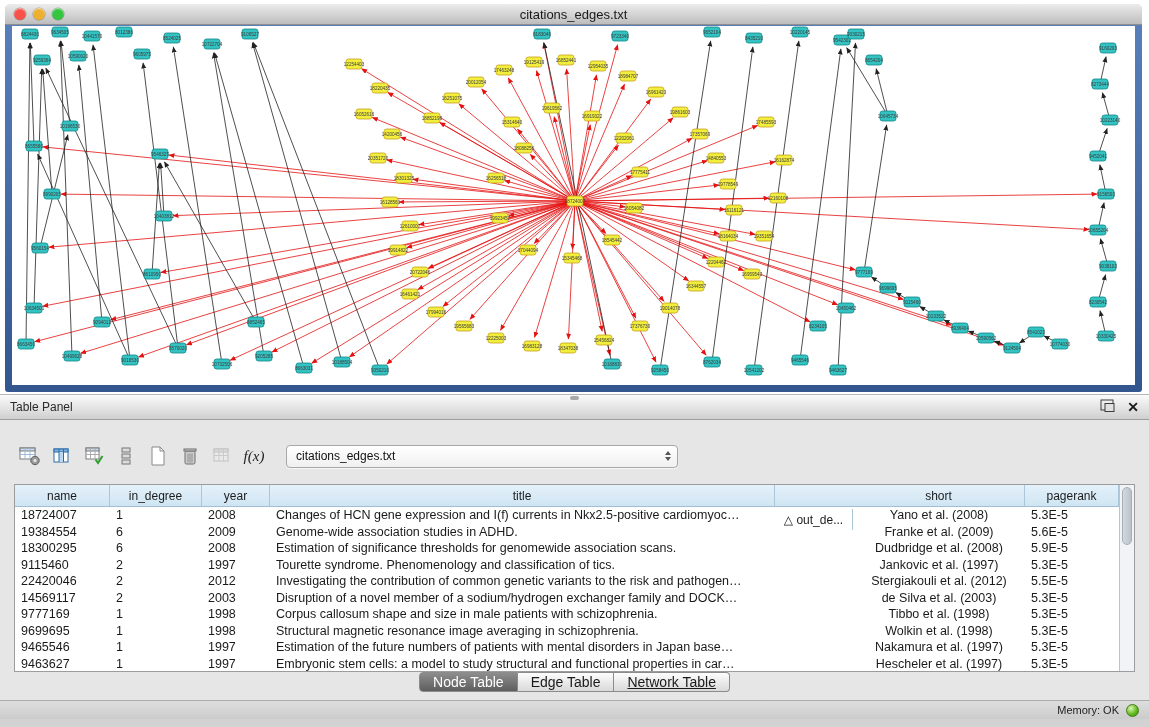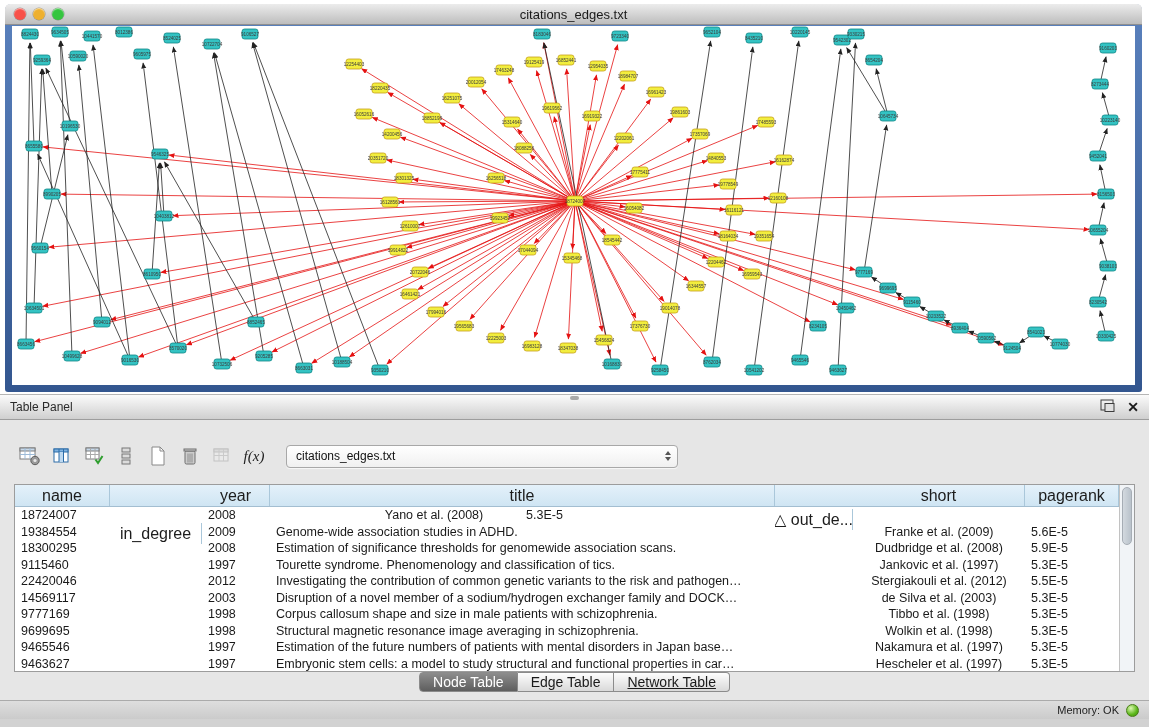--- a/index.html
+++ b/index.html
@@ -66,26 +66,26 @@
   .combo-arrows .dn { border-top:4px solid #555; }
 
   
   .table-wrap {
     position:absolute; left:14px; top:64px; width:1121px; height:188px;
     background:#fff; border:1px solid #9c9c9c; display:flex;
   }
   .table-main { flex:1; display:flex; flex-direction:column; overflow:hidden; }
   .thead { display:flex; height:22px; flex:none;
     background:linear-gradient(#e4f1fa,#cfe5f3); border-bottom:1px solid #a3bed1; }
-  .th { font-size:16px; color:#1c1c1c; display:flex; align-items:center; justify-content:center;
+  .th { font-size:12px; color:#1c1c1c; display:flex; align-items:center; justify-content:center;
     border-right:1px solid #aac7da; height:100%; overflow:hidden; white-space:nowrap; }
   .tbody { flex:1; overflow:hidden; }
   .tr { display:flex; height:16.5px; line-height:16.5px; }
   .td { font-size:12.5px; padding-left:6px; overflow:hidden; white-space:nowrap; }
-  .c0{width:95px;} .c1{width:92px;margin-top:38px;} .c2{width:68px;} .c3{width:505px;} .c4{width:78px;margin-top:24px;} .c5{width:172px;} .c6{flex:1;}
+  .c0{width:95px;} .c1{width:92px;} .c2{width:68px;} .c3{width:505px;} .c4{width:78px;margin-top:24px;} .c5{width:172px;} .c6{flex:1;}
   .td.c5 { text-align:center; padding-left:0; }
   .vscroll { width:15px; flex:none; background:#f1f4f7; border-left:1px solid #c2c2c2; position:relative; }
   .vscroll .thumb { position:absolute; top:2px; left:2px; right:2px; height:58px; border-radius:5px;
     background:linear-gradient(90deg,#d3d9df,#b9c2cb); border:1px solid #a6adb5; }
 
   
   .tabs-bar { position:absolute; left:0; bottom:8px; width:100%; display:flex; justify-content:center; }
   .tab {
     font-size:14px; padding:0 13px; height:20px; line-height:19px;
     background:linear-gradient(#fdfdfd,#d9d9d9); color:#1a1a1a;
@@ -830,20 +830,21 @@
           <div class="th c3">title</div>
           <div class="th c4">△ out_de...</div>
           <div class="th c5">short</div>
           <div class="th c6">pagerank</div>
         </div>
       <div class="tbody" id="tbody">
           <div class="tr">
             <div class="td c0">18724007</div>
             <div class="td c1">1</div>
             <div class="td c2">2008</div>
+            <div class="td c3">Changes of HCN gene expression and I(f) currents in Nkx2.5-positive cardiomyoc…</div>
             <div class="td c4">49</div>
             <div class="td c5">Yano et al. (2008)</div>
             <div class="td c6">5.3E-5</div>
           </div>
           <div class="tr">
             <div class="td c0">19384554</div>
             <div class="td c1">6</div>
             <div class="td c2">2009</div>
             <div class="td c3">Genome-wide association studies in ADHD.</div>
             <div class="td c4">0</div>

